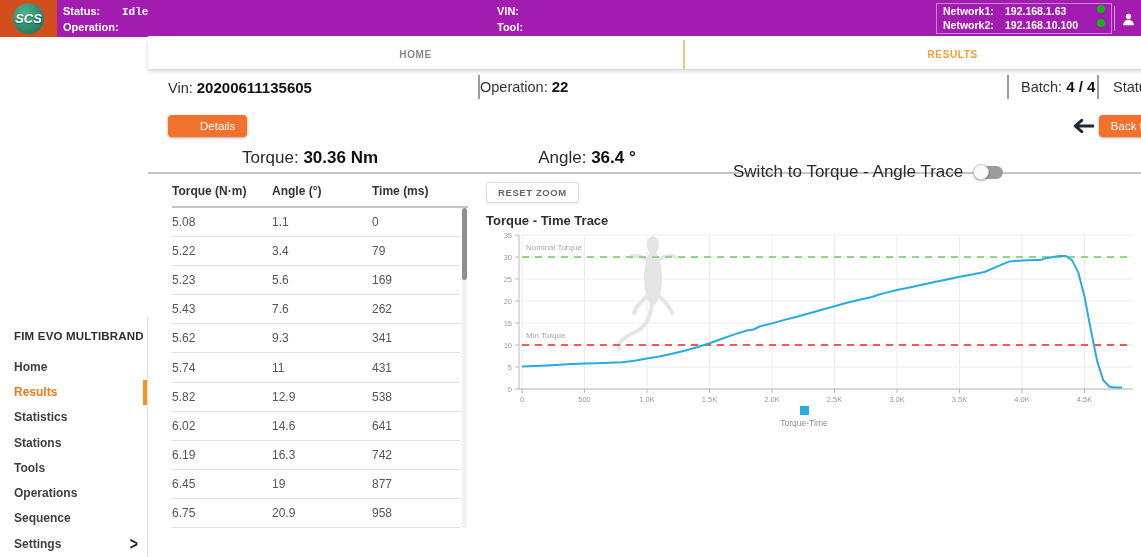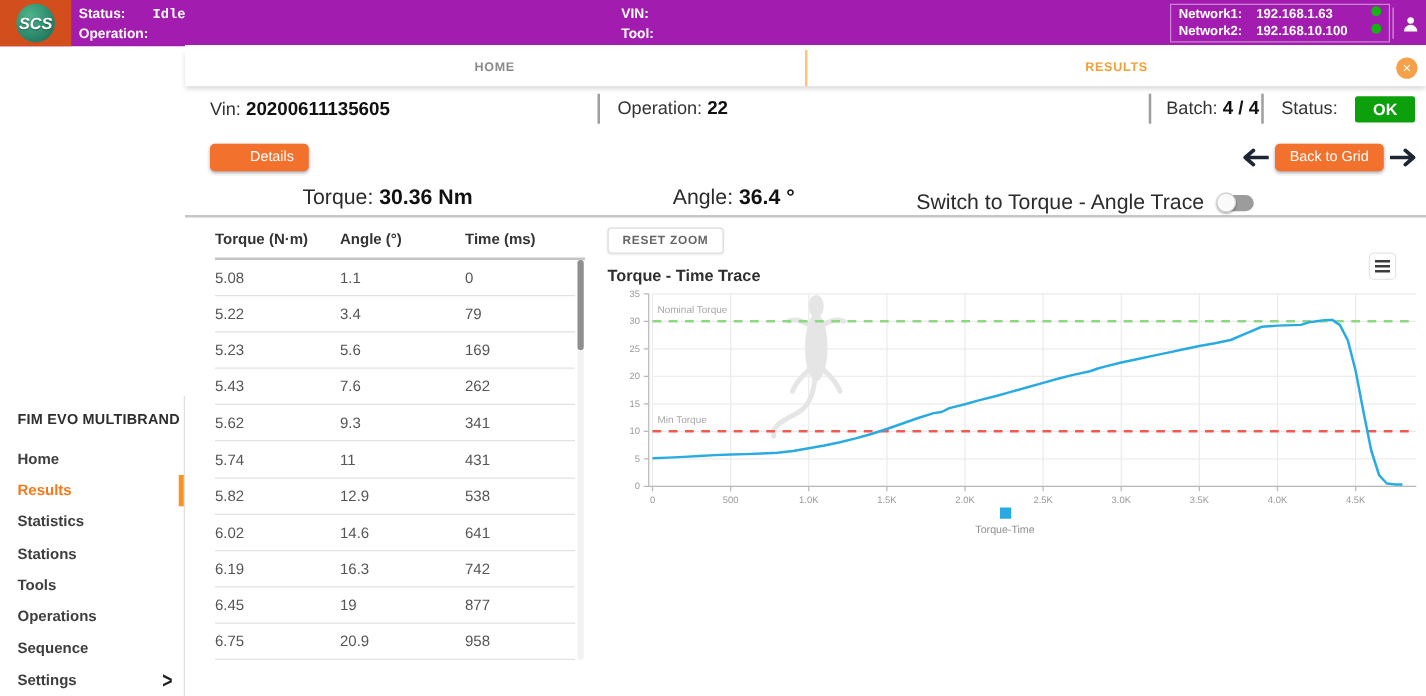--- a/index.html
+++ b/index.html
@@ -36,39 +36,39 @@
   .tab { flex:1; display:flex; align-items:center; justify-content:center; font-size:10px; font-weight:bold; letter-spacing:.6px; cursor:pointer; }
   .tab-home { color:#8a8a8a; }
   .tab-results { color:#f0a036; }
   .tab-divider { width:2px; background:#f6c776; }
   .tab-close { position:absolute; right:7px; top:6px; width:17px; height:17px; border-radius:50%; background:#f6a04a; color:#fff; font-size:12px; line-height:16px; text-align:center; cursor:pointer; }
 
   
   .inforow { display:flex; align-items:center; height:36px; font-size:14.5px; color:#333; }
   .info-sec b { color:#111; font-size:15px; }
   .sec-vin { width:330px; padding-left:20px; }
-  .sec-op { width:441px; padding-left:14px; border-left:2px solid #9e9e9e; height:24px; line-height:24px; }
+  .sec-op { width:529px; border-left:2px solid #9e9e9e; height:24px; line-height:24px; }
   .sec-batch { width:90px; padding-left:12px; border-left:2px solid #9e9e9e; height:24px; line-height:24px; white-space:nowrap; }
   .sec-status { flex:1; padding-left:14px; border-left:2px solid #9e9e9e; height:24px; display:flex; align-items:center; }
   .ok-badge { display:inline-block; width:48px; height:21px; margin-left:14px; background:#0ca10c; color:#fff; font-weight:bold; font-size:13px; text-align:center; line-height:21px; border-radius:2px; }
 
   
   .ctrlrow { height:42px; display:flex; align-items:center; justify-content:space-between; }
   .btn-orange { background:#f2712c; border:none; color:#fff; font-family:"Liberation Sans",sans-serif; font-size:11.5px; padding:5px 12px; border-radius:4px; box-shadow:0 1px 3px rgba(0,0,0,.35); cursor:pointer; }
   .details-btn { margin-left:20px;padding-left:32px; }
   .nav-group { display:flex; align-items:center; gap:5px; margin-right:8px; }
   .arrow { display:flex; cursor:pointer; }
 
   
   .measrow { position:relative; height:27px; border-bottom:2px solid #c6c6c6; font-size:17px; color:#2b2b2b; }
   .meas { position:absolute; top:1px; transform:translateX(-50%); white-space:nowrap; }
   .meas b, .switch-group b { color:#111; }
   .torque-meas { left:162px; }
   .angle-meas { left:439px; }
-  .switch-group { position:absolute; left:585px; top:5px; display:flex; align-items:center; white-space:nowrap; }
+  .switch-group { position:absolute; left:585px; top:15px; display:flex; align-items:center; white-space:nowrap; }
   .toggle { position:relative; width:28px; height:13px; border-radius:7px; background:#9c9c9c; margin-left:12px; cursor:pointer; display:inline-block; }
   .knob { position:absolute; left:-2px; top:-2px; width:16px; height:16px; border-radius:50%; background:#fafafa; border:1px solid #cfcfcf; box-shadow:0 1px 2px rgba(0,0,0,.35); }
 
   
   .content { display:flex; height:383px; }
   .tablepane { width:320px; position:relative; flex-shrink:0; }
   .thead { display:flex; margin:10px 0 0 24px; height:24px; border-bottom:2px solid #c4c4c4; font-size:12px; font-weight:bold; color:#333; }
   .thead span { width:100px; }
   .thead span:last-child { width:84px; }
   .trow { display:flex; margin-left:24px; width:288px; height:29.1px; align-items:center; border-bottom:1px solid #e2e2e2; font-size:12px; color:#555; cursor:pointer; }

